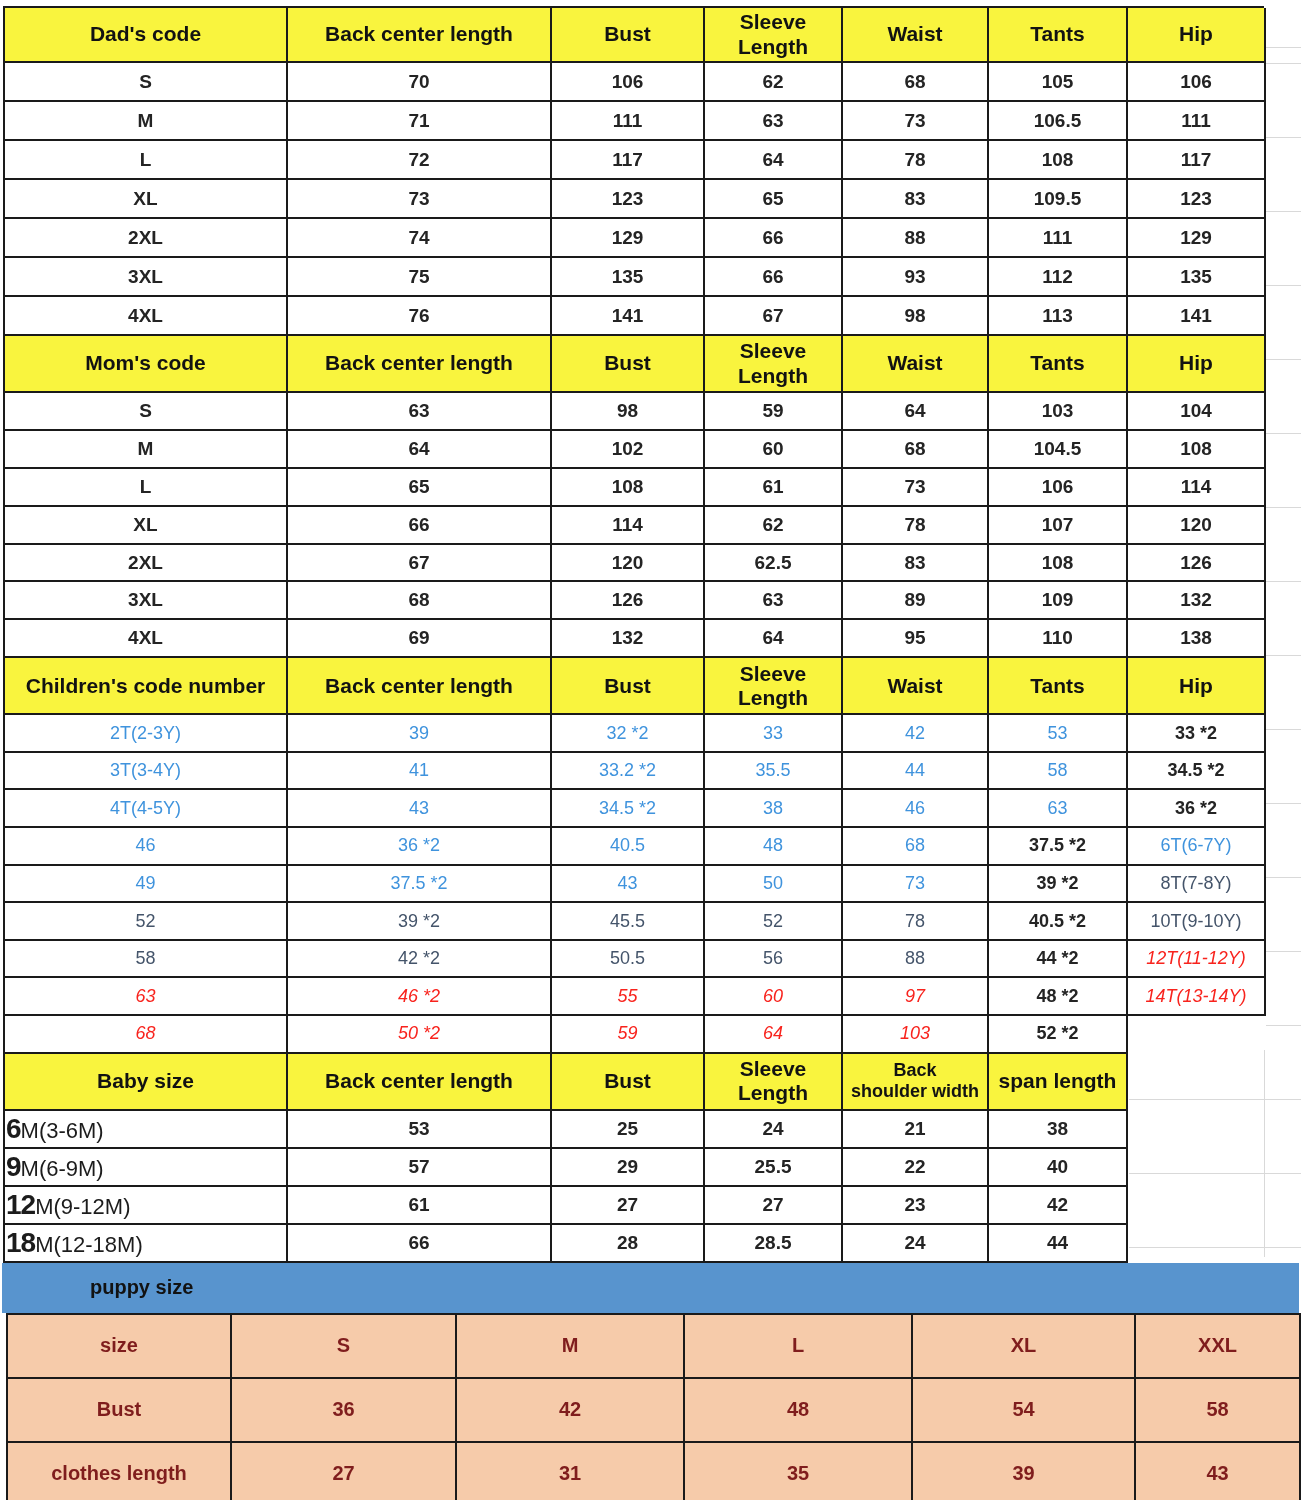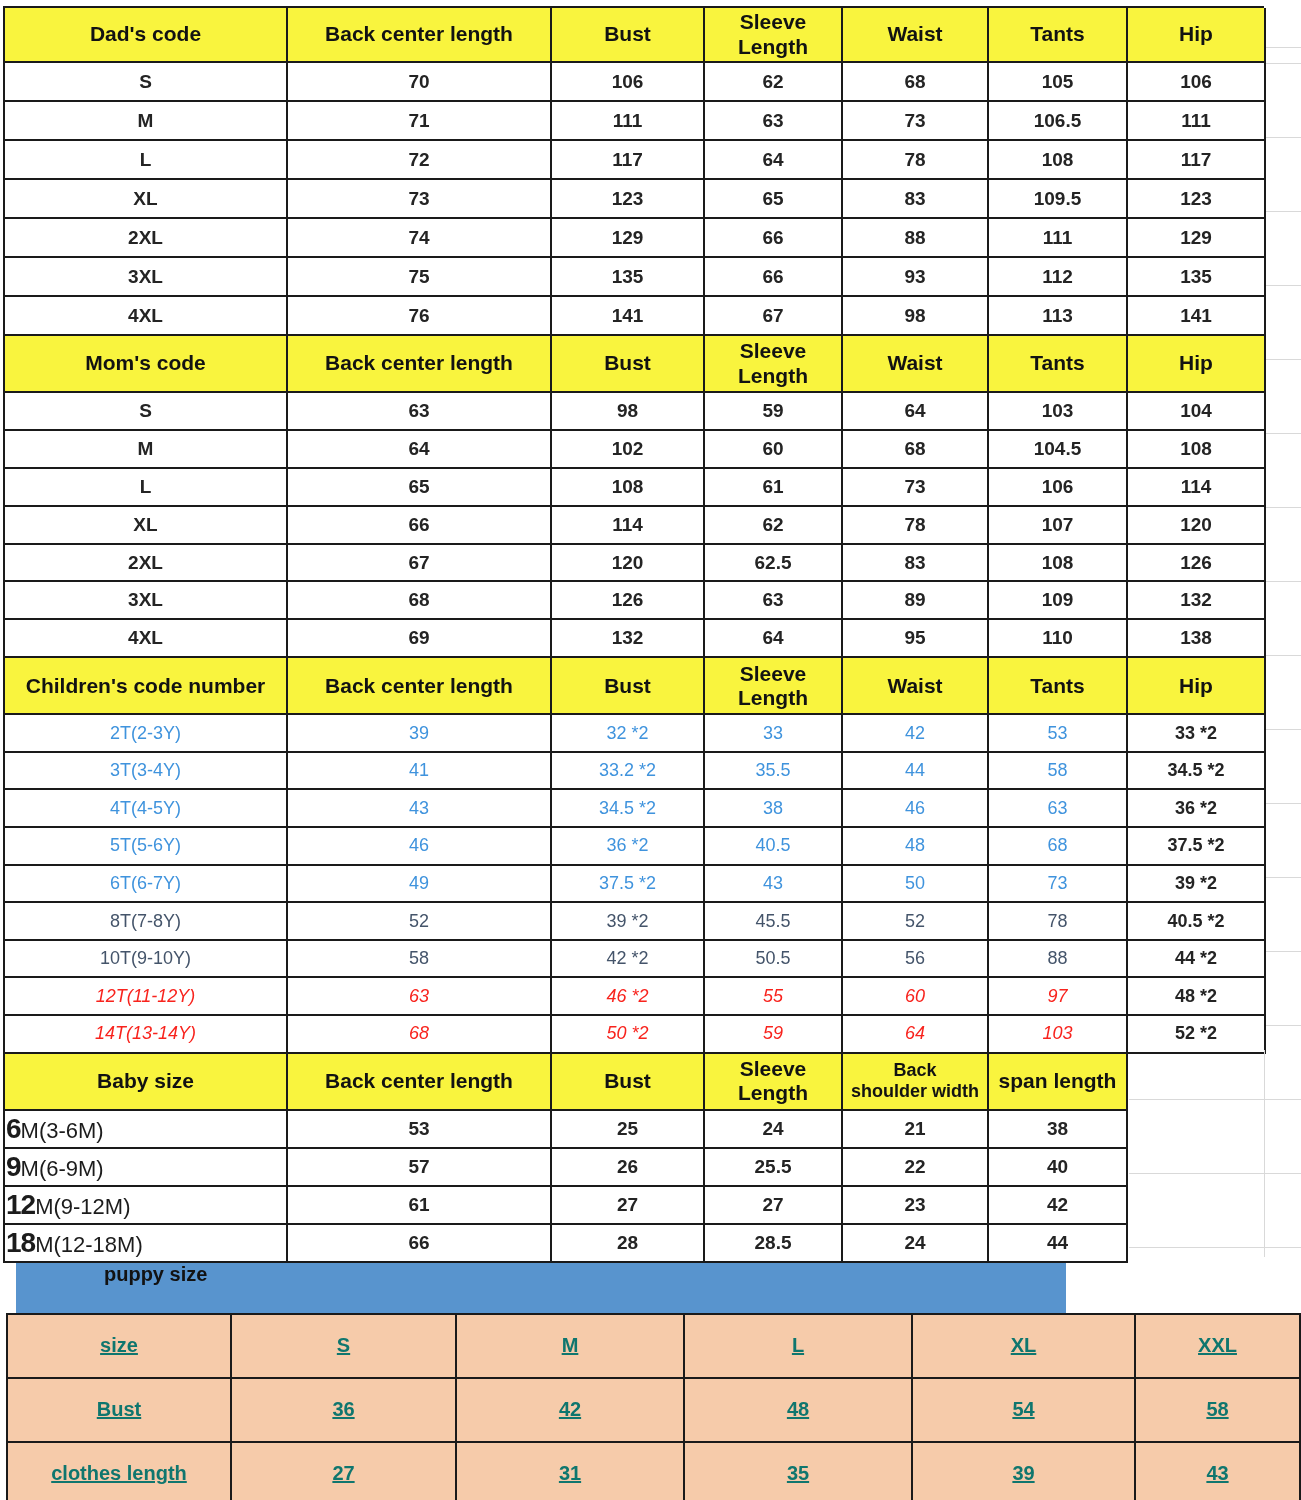--- a/index.html
+++ b/index.html
@@ -36,35 +36,35 @@
   .sec-children .lbl,.sec-children .val{font-size:18px;}
   .strong{font-weight:700;}
   .t-dark{color:var(--dark);}
   .t-blue{color:var(--blue);}
   .t-navy{color:var(--navy);}
   .t-red{color:var(--red);font-style:italic;}
   .babylbl{justify-content:flex-start;padding-left:1px;color:#1c1c1c;}
   .big{font-size:28px;font-weight:700;letter-spacing:-1px;}
   .rest{font-size:22px;}
   .band{
-    margin-left:16px;width:1050px;height:50px;background:var(--band-bg);
-    display:flex;box-sizing:border-box;padding-left:88px;
+    margin-left:2px;width:1297px;height:50px;background:var(--band-bg);
+    display:flex;align-items:center;box-sizing:border-box;padding-left:88px;
   }
   .band span{font-size:20px;font-weight:700;color:#121212;}
   .pgrid{
     display:grid;margin-left:6px;
     grid-template-columns:224px 225px 228px 228px 223px 165px;
     grid-template-rows:repeat(3,64px);
     border-left:2px solid var(--grid);border-top:2px solid var(--grid);
   }
   .pcell{
     box-sizing:border-box;background:var(--puppy-bg);
     border-right:2px solid var(--grid);border-bottom:2px solid var(--grid);
     display:flex;align-items:center;justify-content:center;
-    font-size:20px;font-weight:700;color:#0f766e;text-decoration:underline;
+    font-size:20px;font-weight:700;color:#7f1d1d;
   }
   .right-strip{
     position:absolute;left:1266px;top:0;width:35px;height:1052px;
     background-image:repeating-linear-gradient(to bottom,var(--faint) 0 1px,transparent 1px 74px);
     background-position:0 63px;
   }
   .baby-empty{
     position:absolute;left:1129px;top:1050px;width:172px;height:207px;
     background-image:repeating-linear-gradient(to bottom,var(--faint) 0 1px,transparent 1px 74px);
     background-position:0 49px;
@@ -217,21 +217,20 @@
         <div class="cell val t-blue">44</div>
         <div class="cell val t-blue">58</div>
         <div class="cell val t-dark strong">34.5 *2</div>
         <div class="cell lbl t-blue">4T(4-5Y)</div>
         <div class="cell val t-blue">43</div>
         <div class="cell val t-blue">34.5 *2</div>
         <div class="cell val t-blue">38</div>
         <div class="cell val t-blue">46</div>
         <div class="cell val t-blue">63</div>
         <div class="cell val t-dark strong">36 *2</div>
-        <div class="cell lbl t-blue">5T(5-6Y)</div>
         <div class="cell val t-blue">46</div>
         <div class="cell val t-blue">36 *2</div>
         <div class="cell val t-blue">40.5</div>
         <div class="cell val t-blue">48</div>
         <div class="cell val t-blue">68</div>
         <div class="cell val t-dark strong">37.5 *2</div>
         <div class="cell lbl t-blue">6T(6-7Y)</div>
         <div class="cell val t-blue">49</div>
         <div class="cell val t-blue">37.5 *2</div>
         <div class="cell val t-blue">43</div>
@@ -281,21 +280,21 @@
         </div>
         <div class="cell val t-dark strong">53</div>
         <div class="cell val t-dark strong">25</div>
         <div class="cell val t-dark strong">24</div>
         <div class="cell val t-dark strong">21</div>
         <div class="cell val t-dark strong">38</div>
         <div class="cell babylbl">
           <span><span class="big">9</span><span class="rest">M(6-9M)</span></span>
         </div>
         <div class="cell val t-dark strong">57</div>
-        <div class="cell val t-dark strong">26</div>
+        <div class="cell val t-dark strong">29</div>
         <div class="cell val t-dark strong">25.5</div>
         <div class="cell val t-dark strong">22</div>
         <div class="cell val t-dark strong">40</div>
         <div class="cell babylbl">
           <span><span class="big">12</span><span class="rest">M(9-12M)</span></span>
         </div>
         <div class="cell val t-dark strong">61</div>
         <div class="cell val t-dark strong">27</div>
         <div class="cell val t-dark strong">27</div>
         <div class="cell val t-dark strong">23</div>

